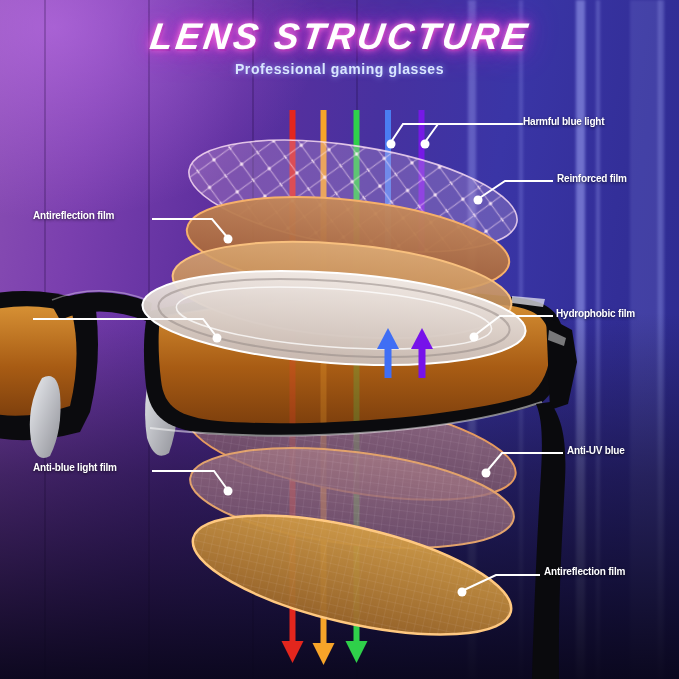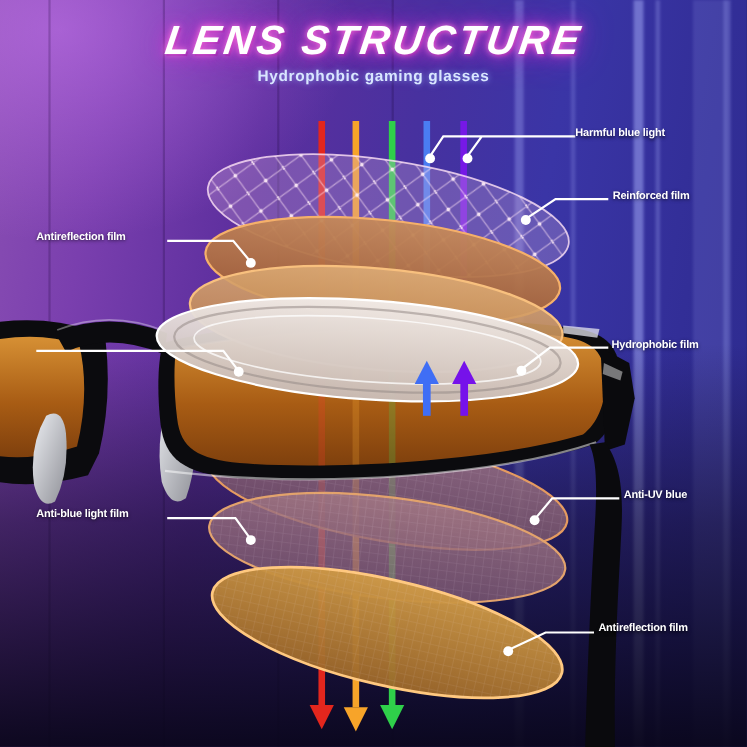--- a/index.html
+++ b/index.html
@@ -210,21 +210,21 @@
       <circle cx="228" cy="239" r="4.5"></circle>
       <circle cx="217" cy="338" r="4.5"></circle>
       <circle cx="474" cy="337" r="4.5"></circle>
       <circle cx="228" cy="491" r="4.5"></circle>
       <circle cx="486" cy="473" r="4.5"></circle>
       <circle cx="462" cy="592" r="4.5"></circle>
     </g>
   </svg>
 
   <div class="title">LENS STRUCTURE</div>
-  <div class="subtitle">Hydrophobic gaming glasses</div>
+  <div class="subtitle">Professional gaming glasses</div>
 
   <div class="callout-label lbl-harmful">Harmful blue light</div>
   <div class="callout-label lbl-reinforced">Reinforced film</div>
   <div class="callout-label lbl-antireflect-top">Antireflection film</div>
   <div class="callout-label lbl-hydrophobic">Hydrophobic film</div>
   <div class="callout-label lbl-antiblue">Anti-blue light film</div>
   <div class="callout-label lbl-antiuv">Anti-UV blue</div>
   <div class="callout-label lbl-antireflect-bottom">Antireflection film</div>
 </div>
 

